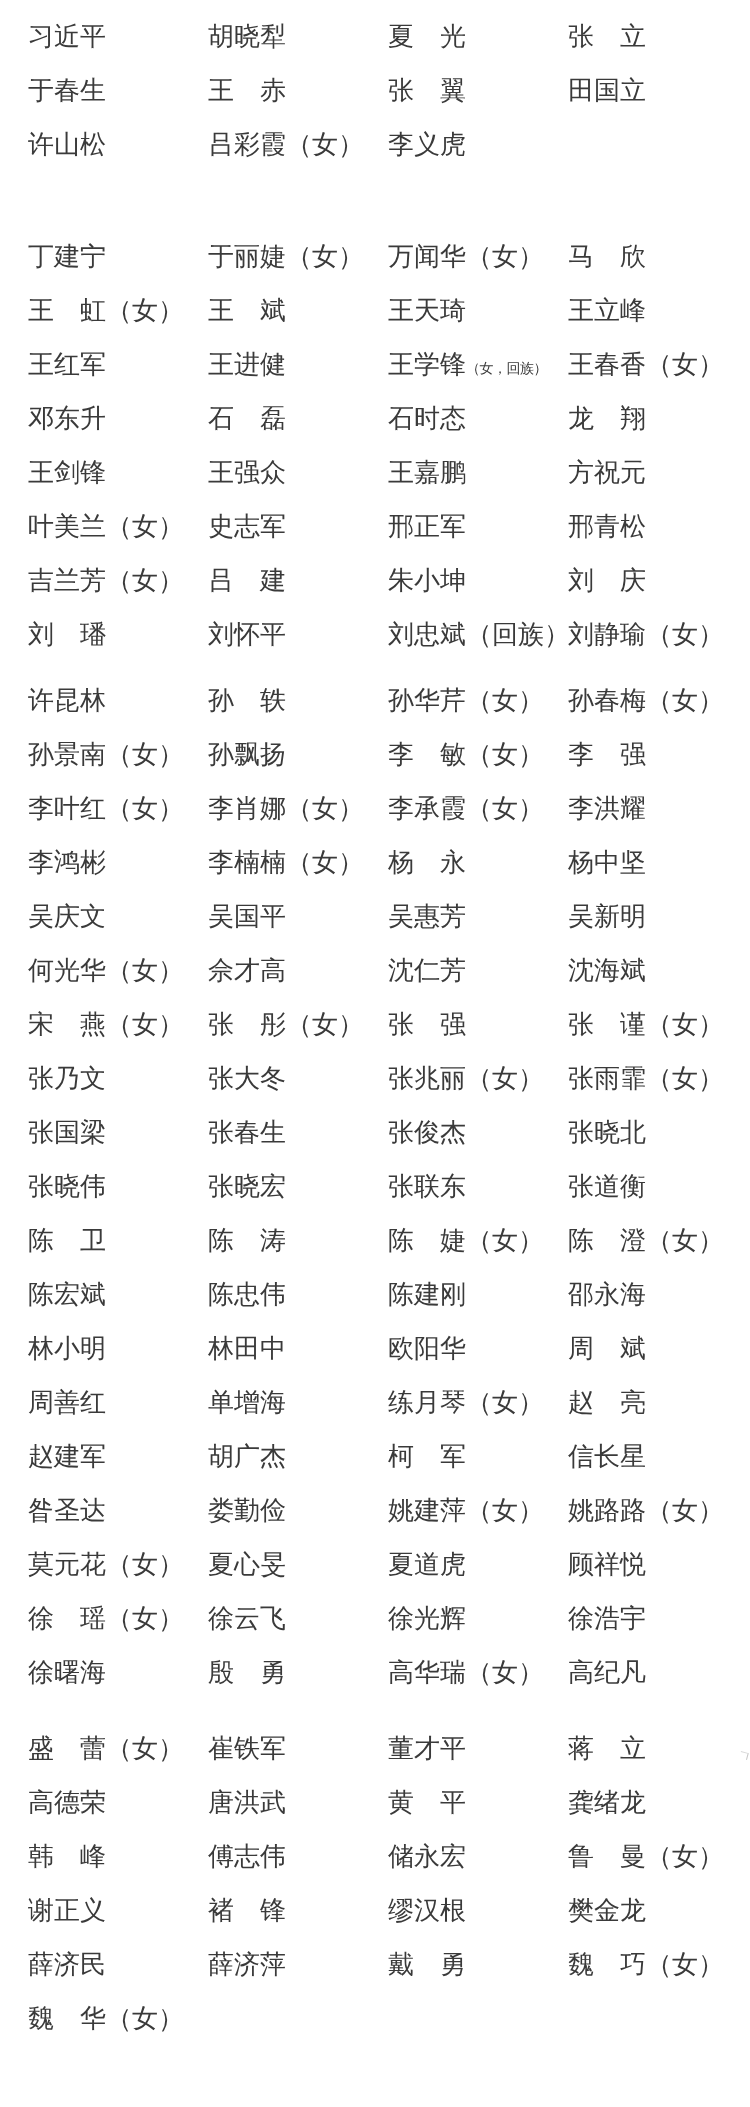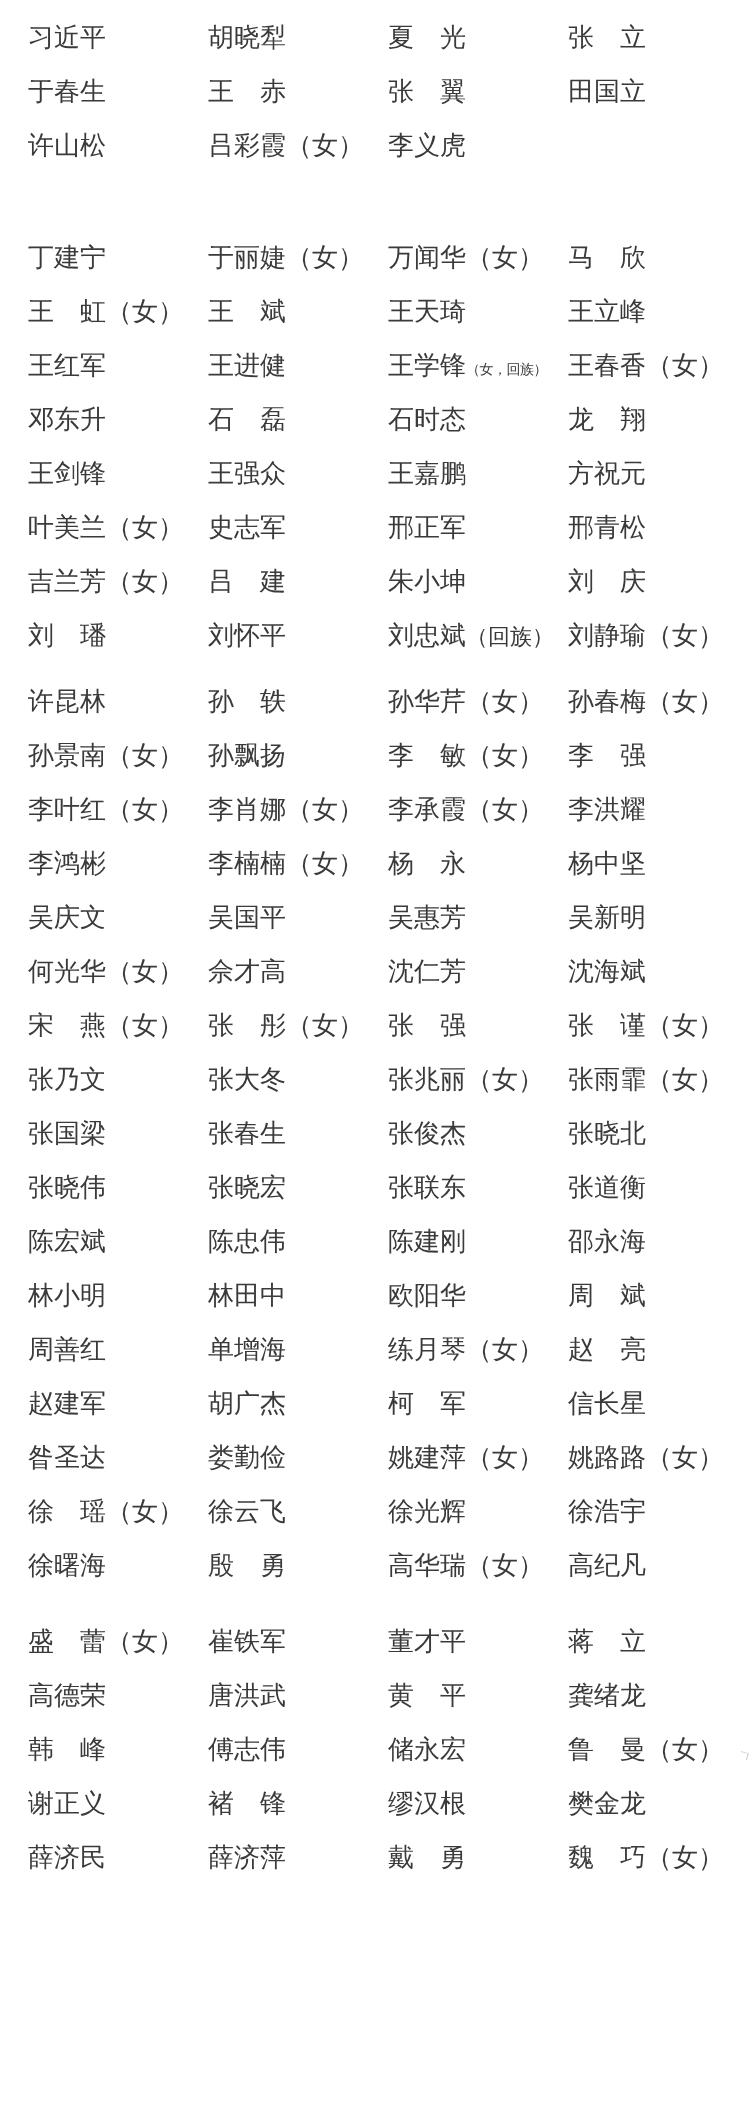--- a/index.html
+++ b/index.html
@@ -7,21 +7,21 @@
     padding: 0;
     background: #ffffff;
   }
   .page {
     position: relative;
     width: 750px;
     height: 2107px;
     box-sizing: border-box;
     padding: 10px 17px 0 28px;
     background: #ffffff;
-    font-family: Liberation Sans, sans-serif;
+    font-family: Liberation Serif, serif;
     color: #3a3a3a;
     overflow: hidden;
   }
   .section { }
   .sec-1 { margin-top: 58px; }
   .sec-2 { margin-top: 12px; }
   .sec-3 { margin-top: 22px; }
   .row {
     display: flex;
     height: 54px;
@@ -29,21 +29,21 @@
   }
   .cell {
     flex: 0 0 180px;
     width: 180px;
     font-size: 26px;
     line-height: 1;
     white-space: pre;
     overflow: visible;
   }
   .note {
-    font-size: 22px;
+    font-size: 26px;
     white-space: pre;
   }
   .note.small {
     font-size: 14px;
     letter-spacing: -0.5px;
     margin-top: 26px;
   }
   .artifact {
     position: absolute;
     left: 740px;
@@ -185,20 +185,26 @@
         <span class="cell">张俊杰</span>
         <span class="cell">张晓北</span>
       </div>
       <div class="row">
         <span class="cell">张晓伟</span>
         <span class="cell">张晓宏</span>
         <span class="cell">张联东</span>
         <span class="cell">张道衡</span>
       </div>
       <div class="row">
+        <span class="cell">陈　卫</span>
+        <span class="cell">陈　涛</span>
+        <span class="cell">陈　婕（女）</span>
+        <span class="cell">陈　澄（女）</span>
+      </div>
+      <div class="row">
         <span class="cell">陈宏斌</span>
         <span class="cell">陈忠伟</span>
         <span class="cell">陈建刚</span>
         <span class="cell">邵永海</span>
       </div>
       <div class="row">
         <span class="cell">林小明</span>
         <span class="cell">林田中</span>
         <span class="cell">欧阳华</span>
         <span class="cell">周　斌</span>
@@ -215,20 +221,26 @@
         <span class="cell">柯　军</span>
         <span class="cell">信长星</span>
       </div>
       <div class="row">
         <span class="cell">昝圣达</span>
         <span class="cell">娄勤俭</span>
         <span class="cell">姚建萍（女）</span>
         <span class="cell">姚路路（女）</span>
       </div>
       <div class="row">
+        <span class="cell">莫元花（女）</span>
+        <span class="cell">夏心旻</span>
+        <span class="cell">夏道虎</span>
+        <span class="cell">顾祥悦</span>
+      </div>
+      <div class="row">
         <span class="cell">徐　瑶（女）</span>
         <span class="cell">徐云飞</span>
         <span class="cell">徐光辉</span>
         <span class="cell">徐浩宇</span>
       </div>
       <div class="row">
         <span class="cell">徐曙海</span>
         <span class="cell">殷　勇</span>
         <span class="cell">高华瑞（女）</span>
         <span class="cell">高纪凡</span>
@@ -258,14 +270,17 @@
         <span class="cell">褚　锋</span>
         <span class="cell">缪汉根</span>
         <span class="cell">樊金龙</span>
       </div>
       <div class="row">
         <span class="cell">薛济民</span>
         <span class="cell">薛济萍</span>
         <span class="cell">戴　勇</span>
         <span class="cell">魏　巧（女）</span>
       </div>
+      <div class="row">
+        <span class="cell">魏　华（女）</span>
+      </div>
     </div>
   </div>
 
 </body></html>

